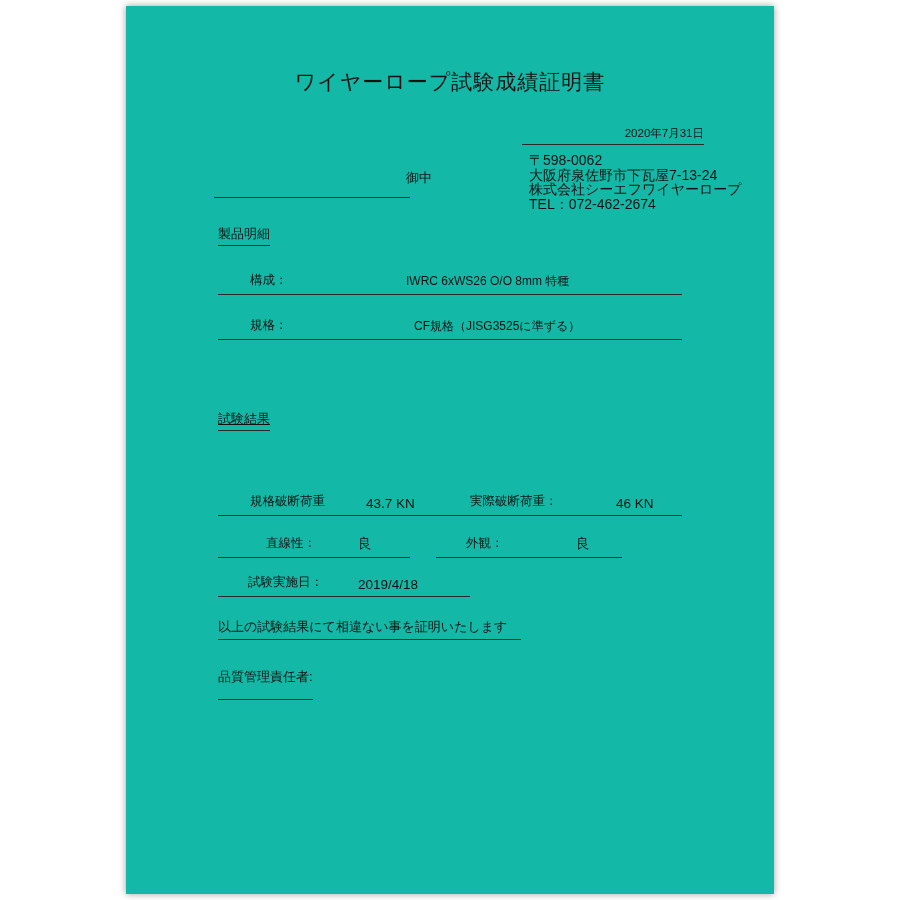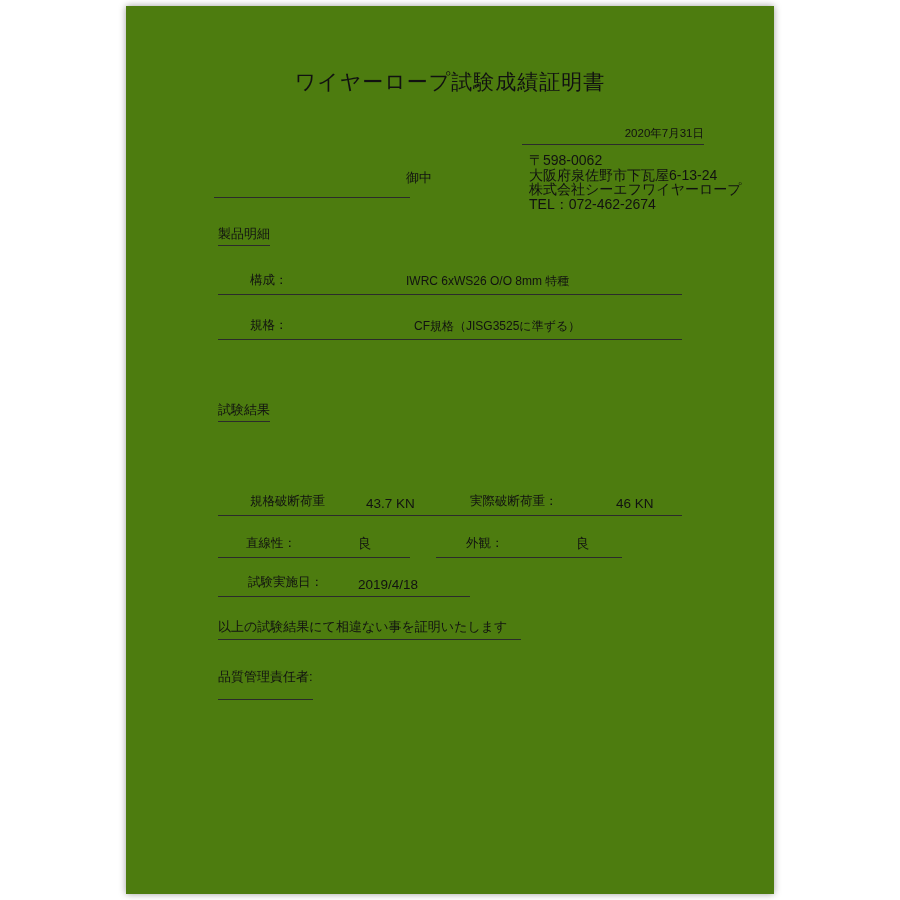--- a/index.html
+++ b/index.html
@@ -22,21 +22,21 @@
     background: #ffffff;
   }
 
   
   .sheet {
     position: absolute;
     left: 126px;
     top: 6px;
     width: 648px;
     height: 888px;
-    background: #4d7c0f;
+    background: #14b8a6;
     box-shadow: 0 0 7px rgba(0,0,0,0.38);
     box-sizing: border-box;
   }
 
   .sheet-inner {
     position: absolute;
     left: 0;
     top: 0;
     width: 648px;
     height: 888px;
@@ -101,21 +101,21 @@
   .sec-head {
     position: absolute;
     left: 92px;
     font-size: 13px;
     color: #111;
     border-bottom: 1px solid #2b2b2b;
     padding-bottom: 2px;
     display: inline-block;
   }
   #sec-product { top: 219px; }
-  #sec-result  { top: 395px; }
+  #sec-result  { top: 404px; text-decoration: underline; }
 
   
   .row {
     position: absolute;
     left: 92px;
     width: 464px;
     border-bottom: 1px solid #2b2b2b;
     box-sizing: border-box;
     height: 32px;
   }
@@ -160,21 +160,21 @@
     position: absolute;
     top: 520px;
     border-bottom: 1px solid #2b2b2b;
     height: 32px;
     box-sizing: border-box;
   }
   #row-straight { left: 92px; width: 192px; }
   #row-appearance { left: 310px; width: 186px; }
   .half-row .lbl { position: absolute; bottom: 5px; font-size: 12.5px; color:#111; }
   .half-row .val { position: absolute; bottom: 4px; font-size: 13.5px; color:#111; }
-  #row-straight .lbl { left: 28px; }
+  #row-straight .lbl { left: 48px; }
   #row-straight .val { left: 140px; }
   #row-appearance .lbl { left: 30px; }
   #row-appearance .val { left: 140px; }
 
   #row-testdate {
     position: absolute;
     left: 92px;
     top: 561px;
     width: 252px;
     border-bottom: 1px solid #2b2b2b;
@@ -213,21 +213,21 @@
 <div class="page-wrap">
   <div class="sheet">
     <div class="sheet-inner">
 
       <div class="doc-title">ワイヤーロープ試験成績証明書</div>
 
       <div class="date-line">2020年7月31日</div>
 
       <div class="company-block">
         <div>〒598-0062</div>
-        <div>大阪府泉佐野市下瓦屋6-13-24</div>
+        <div>大阪府泉佐野市下瓦屋7-13-24</div>
         <div>株式会社シーエフワイヤーロープ</div>
         <div>TEL：072-462-2674</div>
       </div>
 
       <div class="addressee-label">御中</div>
       <div class="addressee-line"></div>
 
       <div class="sec-head" id="sec-product">製品明細</div>
 
       <div class="row" id="row-construction">

